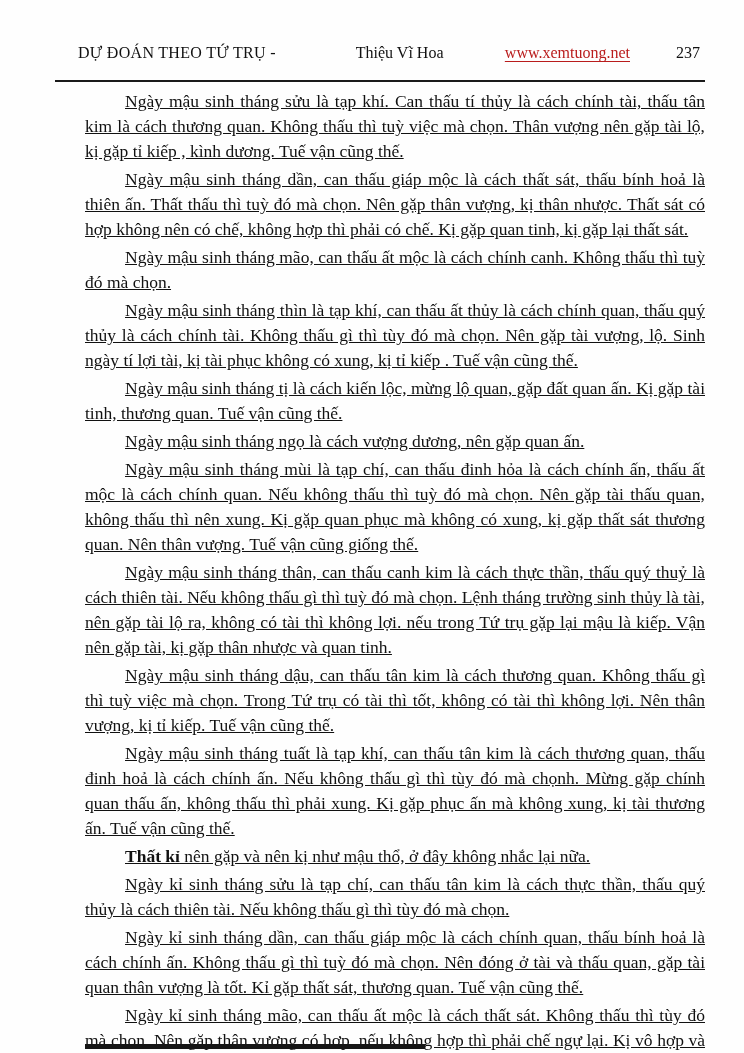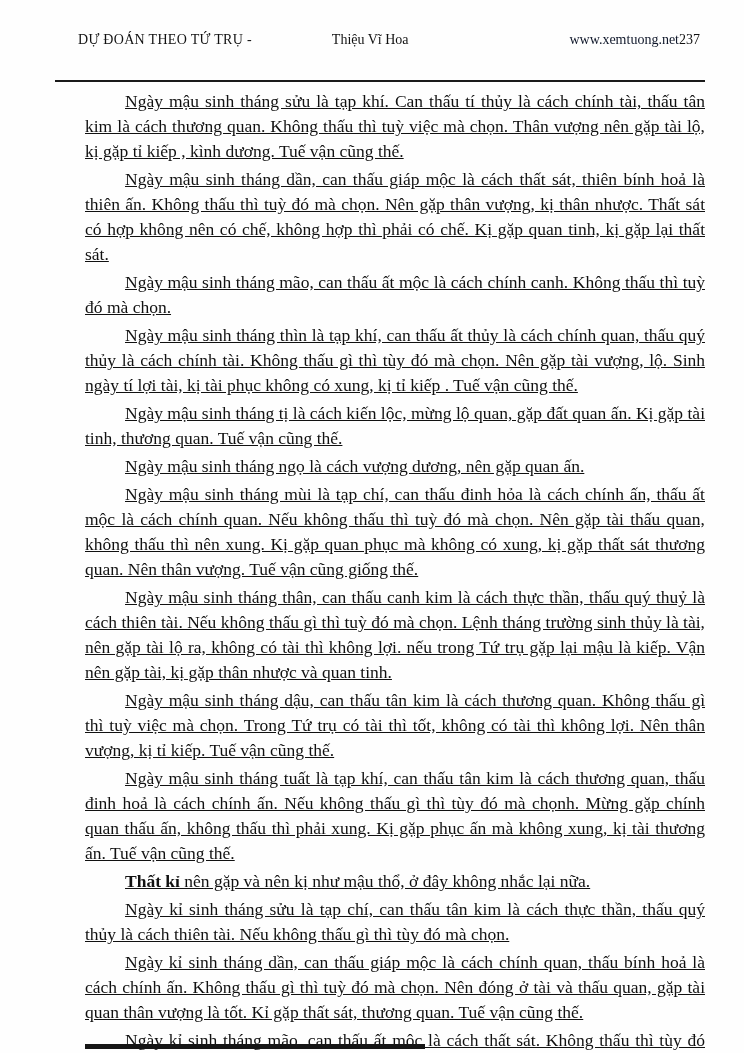--- a/index.html
+++ b/index.html
@@ -12,43 +12,45 @@
     width: 744px;
     height: 1053px;
     background: #fefefe;
     font-family: "Liberation Serif", "DejaVu Serif", serif;
     color: #111111;
     overflow: hidden;
     box-sizing: border-box;
   }
   .header {
     position: absolute;
-    top: 32px;
+    top: 44px;
     left: 56px;
     right: 40px;
     display: flex;
     align-items: baseline;
-    font-size: 14px;
+    font-size: 16px;
     white-space: nowrap;
   }
   .header .book-title {
     letter-spacing: 0.3px;
     margin-left: 22px;
   }
   .header .author {
     margin-left: 80px;
     font-family: Liberation Serif, serif;
   }
   .header .spacer { flex: 1; }
   .header .site-link {
-    color: #0f172a;
+    color: #b91c1c;
+    text-decoration: underline;
     text-underline-offset: 3px;
     cursor: pointer;
   }
   .header .page-number {
+    margin-left: 46px;
     margin-right: 4px;
   }
   .header-rule {
     position: absolute;
     top: 80px;
     left: 55px;
     width: 650px;
     height: 2px;
     background: #1a1a1a;
     border: none;
@@ -86,21 +88,21 @@
     <span class="author">Thiệu Vĩ  Hoa</span>
     <span class="spacer"></span>
     <span class="site-link">www.xemtuong.net</span>
     <span class="page-number">237</span>
   </div>
 
   <div class="header-rule"></div>
 
   <div class="page-body">
       <p class="para">Ngày mậu sinh tháng sửu là tạp khí. Can thấu tí thủy là cách chính tài, thấu tân kim là cách thương quan. Không thấu thì tuỳ việc mà chọn. Thân vượng nên gặp tài lộ, kị gặp tỉ kiếp , kình dương. Tuế vận cũng thế.</p>
-      <p class="para">Ngày mậu sinh tháng dần, can thấu giáp mộc là cách thất sát, thiên bính hoả là thiên ấn. Không thấu thì tuỳ đó mà chọn. Nên gặp thân vượng, kị thân nhược. Thất sát có hợp không nên có chế, không hợp thì phải có chế. Kị gặp quan tinh, kị gặp lại thất sát.</p>
+      <p class="para">Ngày mậu sinh tháng dần, can thấu giáp mộc là cách thất sát, thấu bính hoả là thiên ấn. Thất thấu thì tuỳ đó mà chọn. Nên gặp thân vượng, kị thân nhược. Thất sát có hợp không nên có chế, không hợp thì phải có chế. Kị gặp quan tinh, kị gặp lại thất sát.</p>
       <p class="para">Ngày mậu sinh tháng mão, can thấu ất mộc là cách chính canh. Không thấu thì tuỳ đó mà chọn.</p>
       <p class="para">Ngày mậu sinh tháng thìn là tạp khí, can thấu ất thủy là cách chính quan, thấu quý thủy là cách chính tài. Không thấu gì thì tùy đó mà chọn. Nên gặp tài vượng, lộ. Sinh ngày tí lợi tài, kị tài phục không có xung, kị tỉ kiếp . Tuế vận cũng thế.</p>
       <p class="para">Ngày mậu sinh tháng tị là cách kiến lộc, mừng lộ quan, gặp đất quan ấn. Kị gặp tài tinh, thương quan. Tuế vận cũng thế.</p>
       <p class="para">Ngày mậu sinh tháng ngọ là cách vượng dương, nên gặp quan ấn.</p>
       <p class="para">Ngày mậu sinh tháng mùi là tạp chí, can thấu đinh hỏa  là cách chính ấn, thấu ất mộc là cách chính quan. Nếu không thấu thì tuỳ đó mà chọn. Nên gặp tài thấu quan, không thấu thì nên xung. Kị gặp quan phục mà không có xung, kị gặp thất sát thương quan. Nên thân vượng. Tuế vận cũng giống thế.</p>
       <p class="para">Ngày mậu sinh tháng thân, can thấu canh kim là cách thực thần, thấu quý thuỷ là cách thiên tài. Nếu không thấu gì thì tuỳ đó mà chọn. Lệnh tháng trường sinh thủy là tài, nên gặp tài lộ ra, không có tài thì không lợi. nếu trong Tứ trụ gặp lại mậu là kiếp. Vận nên gặp tài, kị gặp thân nhược và quan tinh.</p>
       <p class="para">Ngày mậu sinh tháng dậu, can thấu tân kim là cách thương quan. Không thấu gì thì tuỳ việc mà chọn. Trong Tứ trụ có tài thì tốt, không có tài thì không lợi. Nên thân vượng, kị tỉ kiếp. Tuế vận cũng thế.</p>
       <p class="para">Ngày mậu sinh tháng tuất là tạp khí, can thấu tân kim là cách thương quan, thấu đinh hoả là cách chính ấn. Nếu không thấu gì thì tùy đó mà chọnh. Mừng gặp chính quan thấu ấn, không thấu thì phải xung. Kị gặp phục ấn mà không xung, kị tài thương ấn. Tuế vận cũng thế.</p>
       <p class="para"><b>Thất kỉ</b>  nên gặp và nên kị như mậu thổ, ở đây không nhắc lại nữa.</p>
       <p class="para">Ngày kỉ sinh tháng sửu là tạp chí, can thấu tân kim là cách thực thần, thấu quý thủy là cách thiên tài. Nếu không thấu gì thì tùy đó mà chọn.</p>

